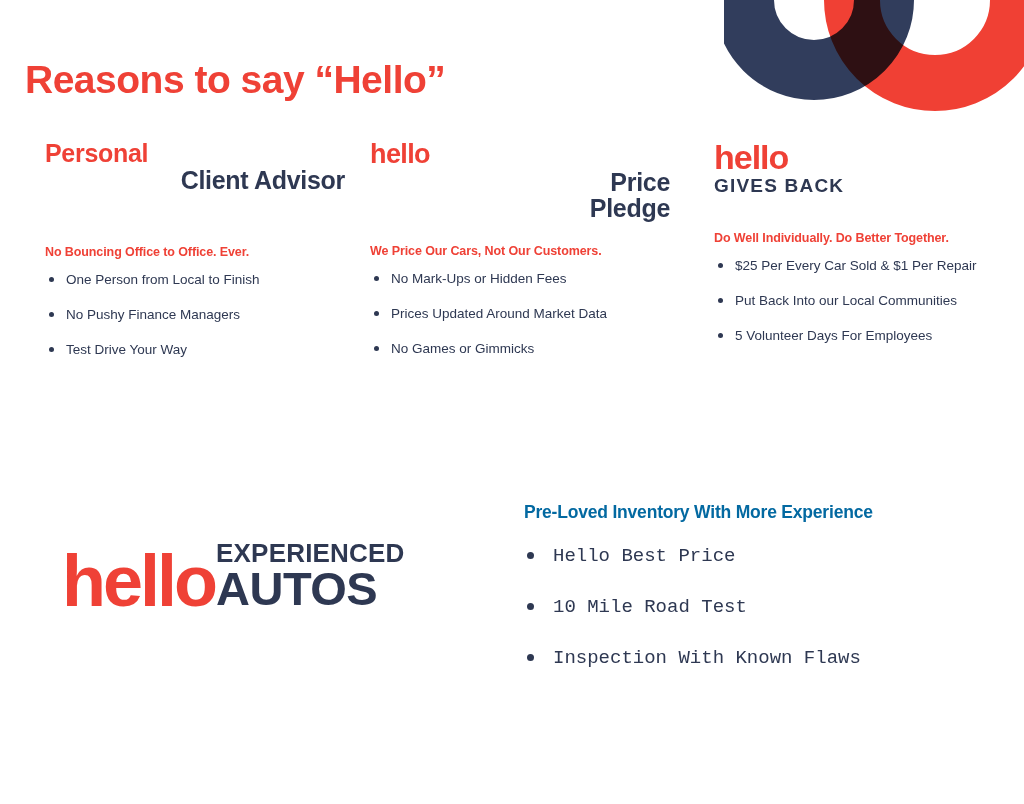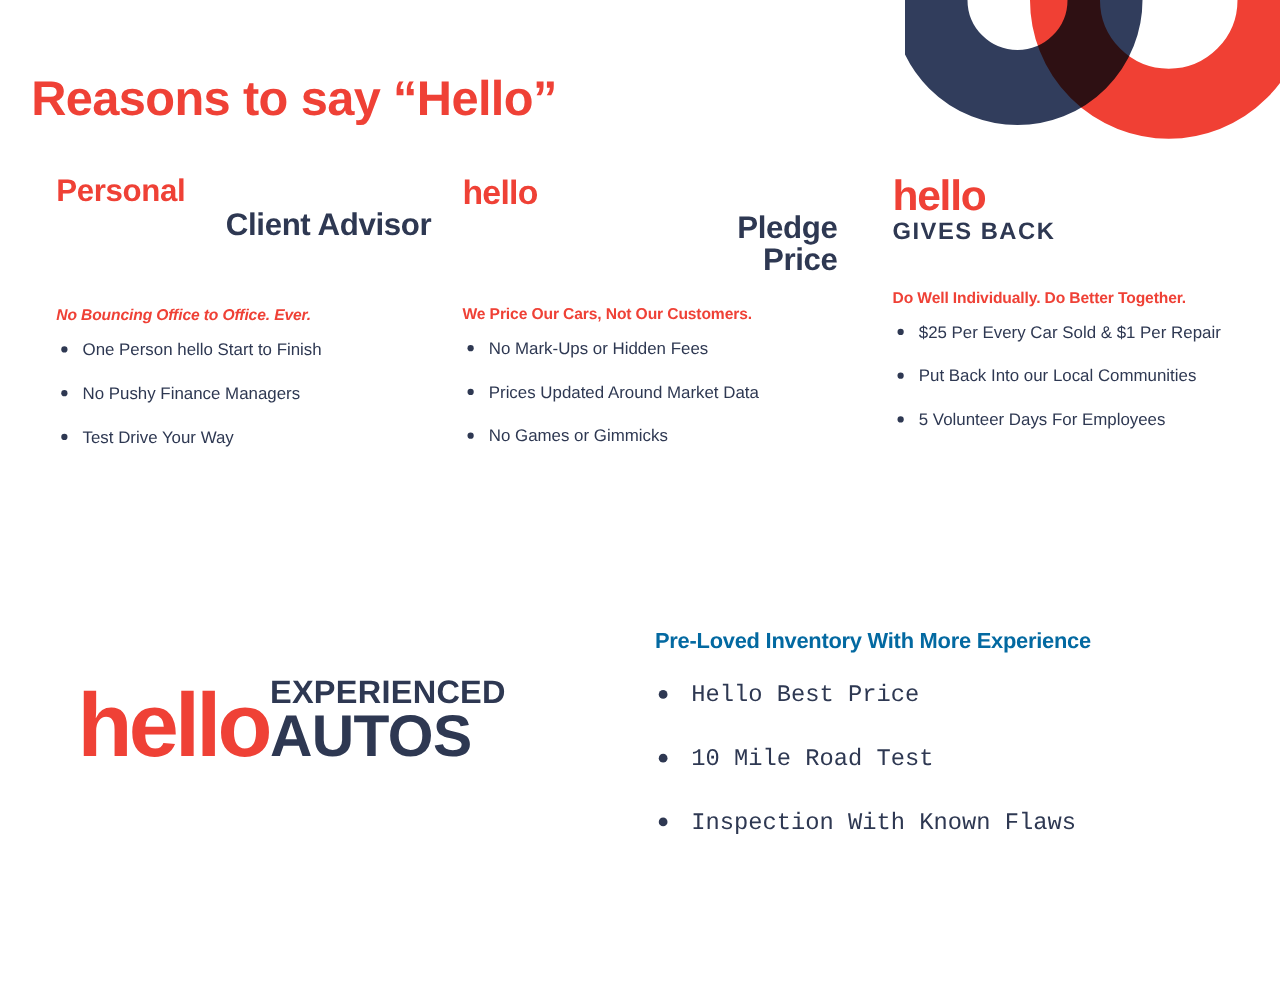--- a/index.html
+++ b/index.html
@@ -102,21 +102,21 @@
     margin-top:2px;
   }
 
   .sub{
     font-size:12.5px;
     font-weight:bold;
     color:#EF4136;
     letter-spacing:-0.1px;
     white-space:nowrap;
   }
-  .col-1 .sub{ margin-top:52px;font-style:italic; }
+  .col-1 .sub{ margin-top:52px; }
   .col-2 .sub{ margin-top:22px; }
   .col-3 .sub{ margin-top:34px; }
 
   ul.bullets{
     list-style:none;
     margin:0; padding:0;
     margin-top:13px;
   }
   ul.bullets li{
     position:relative;
@@ -220,30 +220,30 @@
 
   <h1 class="headline">Reasons to say “Hello”</h1>
 
   <div class="cols">
 
     <div class="col col-1">
       <div class="col-head head-lg ch-red">Personal</div>
       <div class="col-head head-lg ch-navy">Client Advisor</div>
       <div class="sub">No Bouncing Office to Office. Ever.</div>
       <ul class="bullets">
-        <li><span class="dot"></span><span>One Person hello Start to Finish</span></li>
+        <li><span class="dot"></span><span>One Person from Local to Finish</span></li>
         <li><span class="dot"></span><span>No Pushy Finance Managers</span></li>
         <li><span class="dot"></span><span>Test Drive Your Way</span></li>
       </ul>
     </div>
 
     <div class="col col-2">
       <div class="hello-mark">hello</div>
+      <div class="col-head head-lg ch-navy">Price</div>
       <div class="col-head head-lg ch-navy">Pledge</div>
-      <div class="col-head head-lg ch-navy">Price</div>
       <div class="sub">We Price Our Cars, Not Our Customers.</div>
       <ul class="bullets">
         <li><span class="dot"></span><span>No Mark-Ups or Hidden Fees</span></li>
         <li><span class="dot"></span><span>Prices Updated Around Market Data</span></li>
         <li><span class="dot"></span><span>No Games or Gimmicks</span></li>
       </ul>
     </div>
 
     <div class="col col-3">
       <div class="hello-mark-lg">hello</div>

